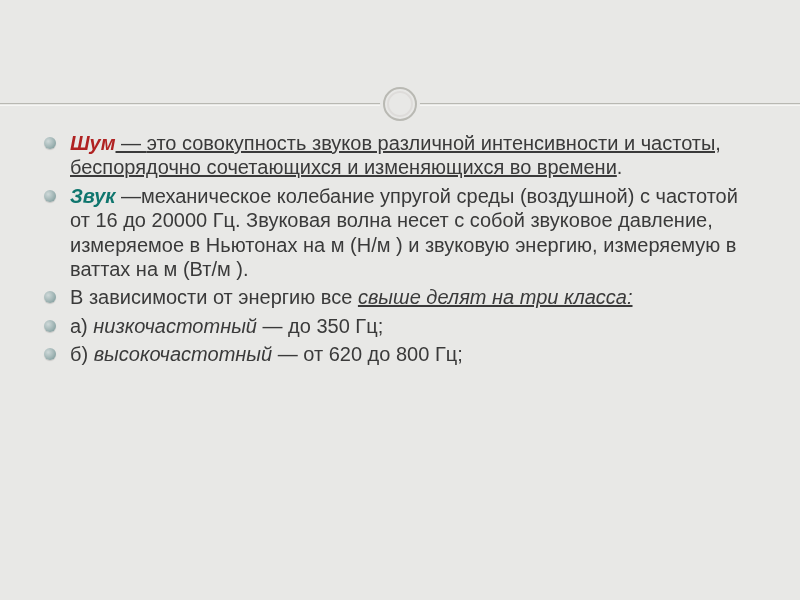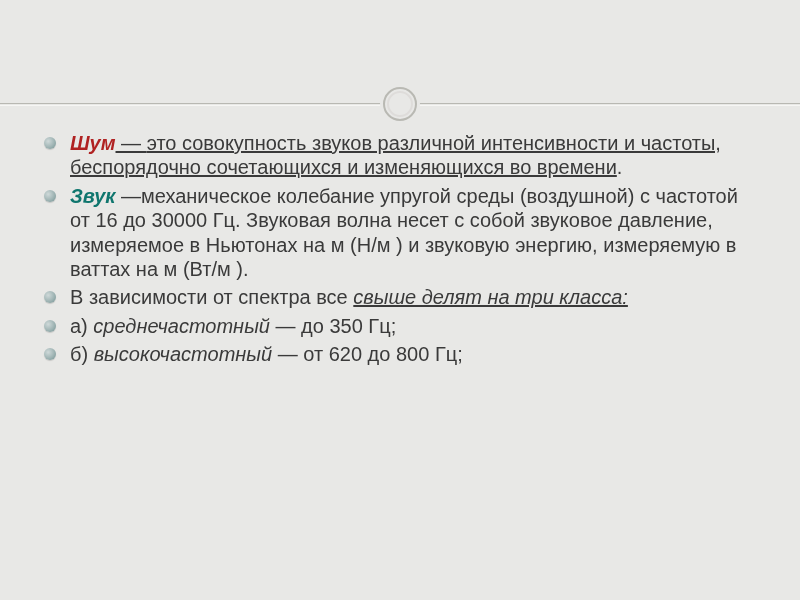--- a/index.html
+++ b/index.html
@@ -80,29 +80,29 @@
 </div>
 
 <div class="content">
 <ul>
 
   <li>
     <span class="term1">Шум</span><span class="ul-text"> — </span><span class="ul-text">это совокупность звуков различной интенсивности и частоты, беспорядочно сочетающихся и изменяющихся во времени</span><span>.</span>
   </li>
 
   <li>
-    <span class="term2">Звук</span><span> —механическое колебание упругой среды (воздушной) с частотой от 16 до 30000 Гц. Звуковая волна несет с собой звуковое давление, измеряемое в Ньютонах на м (Н/м ) и звуковую энергию, измеряемую в ваттах на м (Вт/м ).</span>
+    <span class="term2">Звук</span><span> —механическое колебание упругой среды (воздушной) с частотой от 16 до 20000 Гц. Звуковая волна несет с собой звуковое давление, измеряемое в Ньютонах на м (Н/м ) и звуковую энергию, измеряемую в ваттах на м (Вт/м ).</span>
   </li>
 
   <li>
-    <span>В зависимости от спектра все </span><span class="em-under">свыше делят на три класса:</span>
+    <span>В зависимости от энергию все </span><span class="em-under">свыше делят на три класса:</span>
   </li>
 
   <li>
-    <span>а) </span><span class="ital">среднечастотный</span><span> — до 350 Гц;</span>
+    <span>а) </span><span class="ital">низкочастотный</span><span> — до 350 Гц;</span>
   </li>
 
   <li>
     <span>б) </span><span class="ital">высокочастотный</span><span> — от 620 до 800 Гц;</span>
   </li>
 
 
 </ul>
 </div>
 

